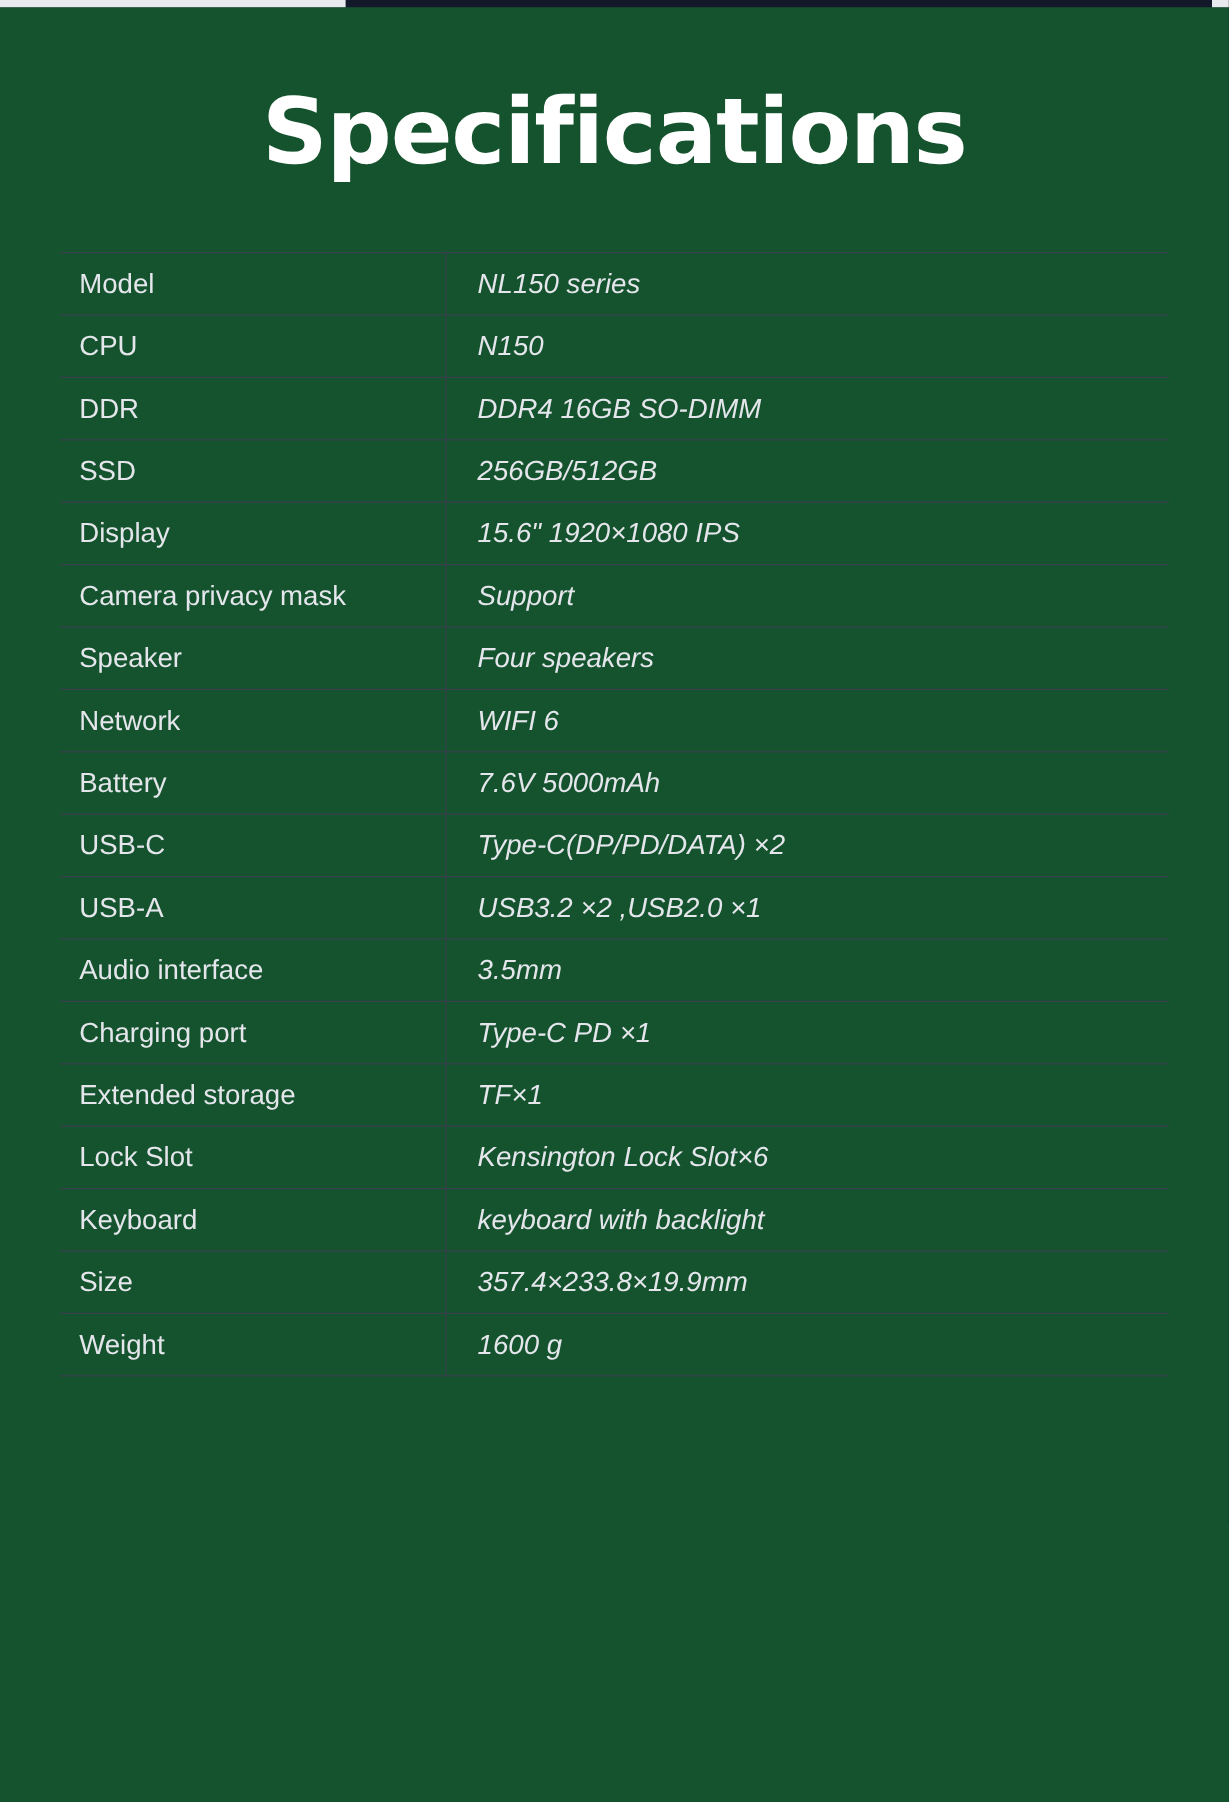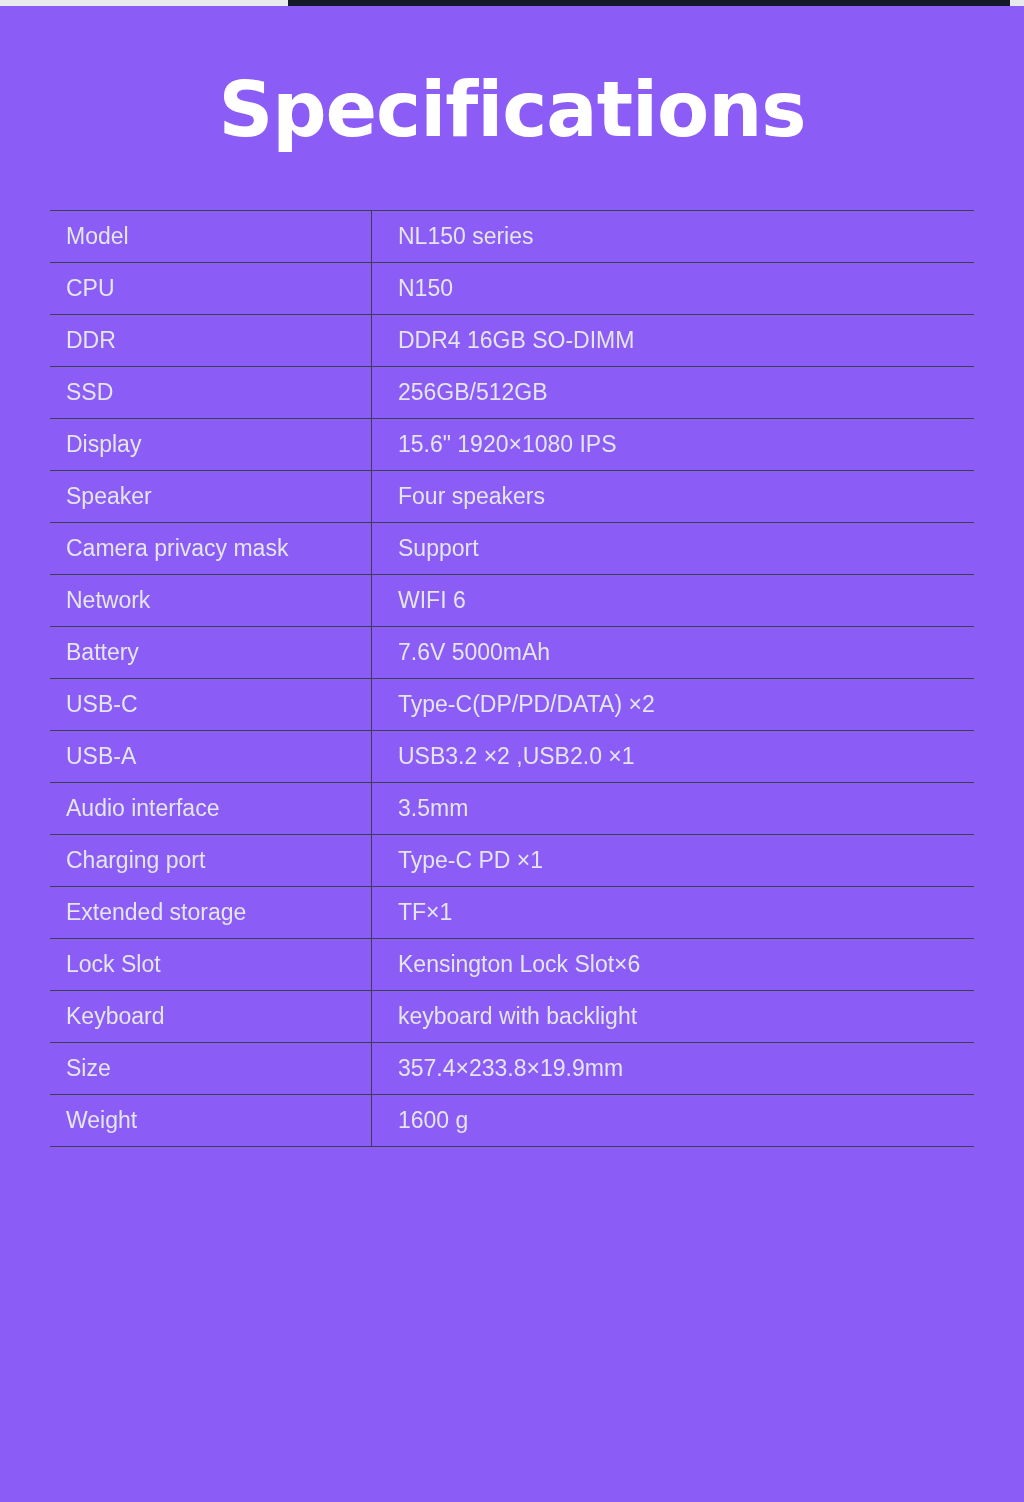--- a/index.html
+++ b/index.html
@@ -10,21 +10,21 @@
     width: 1024px;
     height: 1502px;
     background: #13182a;
     font-family: "Liberation Sans", sans-serif;
     overflow: hidden;
     position: relative;
   }
   .page {
     width: 1024px;
     height: 1502px;
-    background: #8b5cf6;
+    background: #14532d;
     position: relative;
     box-sizing: border-box;
   }
   
   .top-strip {
     position: absolute;
     top: 0;
     left: 0;
     width: 1024px;
     height: 6px;
@@ -71,20 +71,21 @@
   .spec-table tr:first-child td {
     border-top: 1px solid #3a3f52;
   }
   td.label {
     width: 305px;
     padding-left: 16px;
     border-right: 1px solid #3a3f52;
   }
   td.value {
     padding-left: 26px;
+    font-style: italic;
   }
 </style>
 </head>
 <body>
 
 <div class="page">
 
   <div class="top-strip">
     <div class="seg seg-left"></div>
     <div class="seg seg-right"></div>
@@ -108,26 +109,26 @@
         </tr>
         <tr>
           <td class="label">SSD</td>
           <td class="value">256GB/512GB</td>
         </tr>
         <tr>
           <td class="label">Display</td>
           <td class="value">15.6" 1920×1080 IPS</td>
         </tr>
         <tr>
+          <td class="label">Camera privacy mask</td>
+          <td class="value">Support</td>
+        </tr>
+        <tr>
           <td class="label">Speaker</td>
           <td class="value">Four speakers</td>
-        </tr>
-        <tr>
-          <td class="label">Camera privacy mask</td>
-          <td class="value">Support</td>
         </tr>
         <tr>
           <td class="label">Network</td>
           <td class="value">WIFI 6</td>
         </tr>
         <tr>
           <td class="label">Battery</td>
           <td class="value">7.6V 5000mAh</td>
         </tr>
         <tr>

